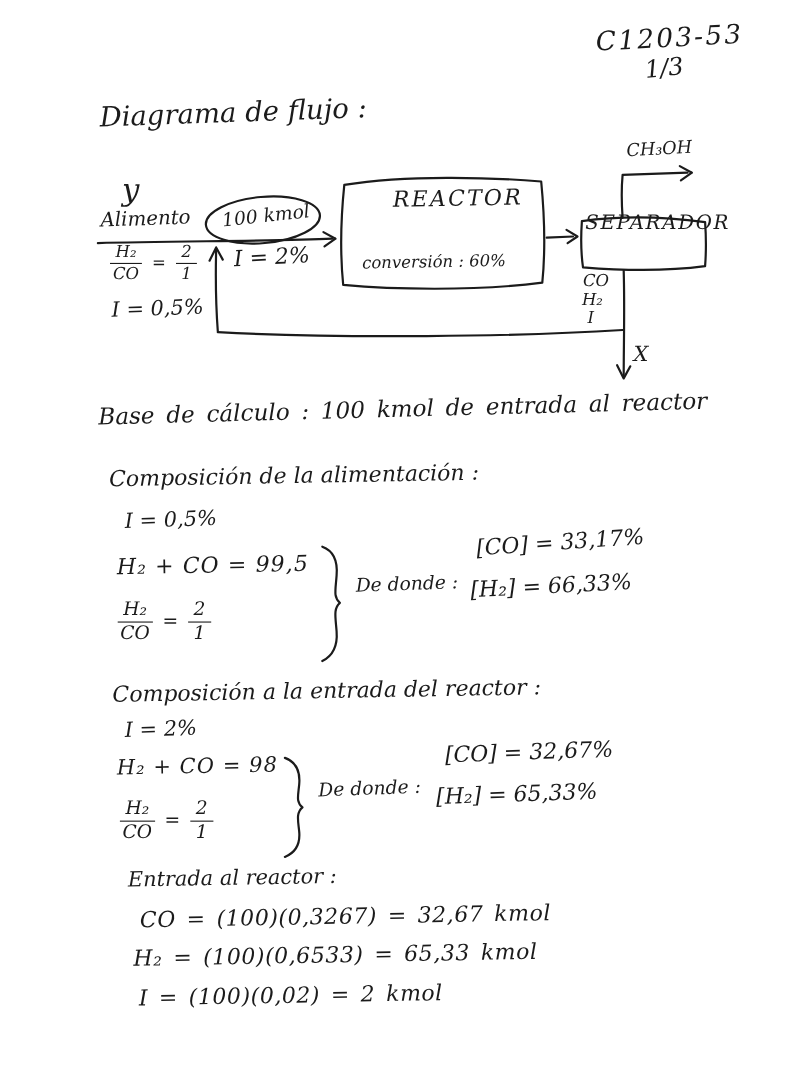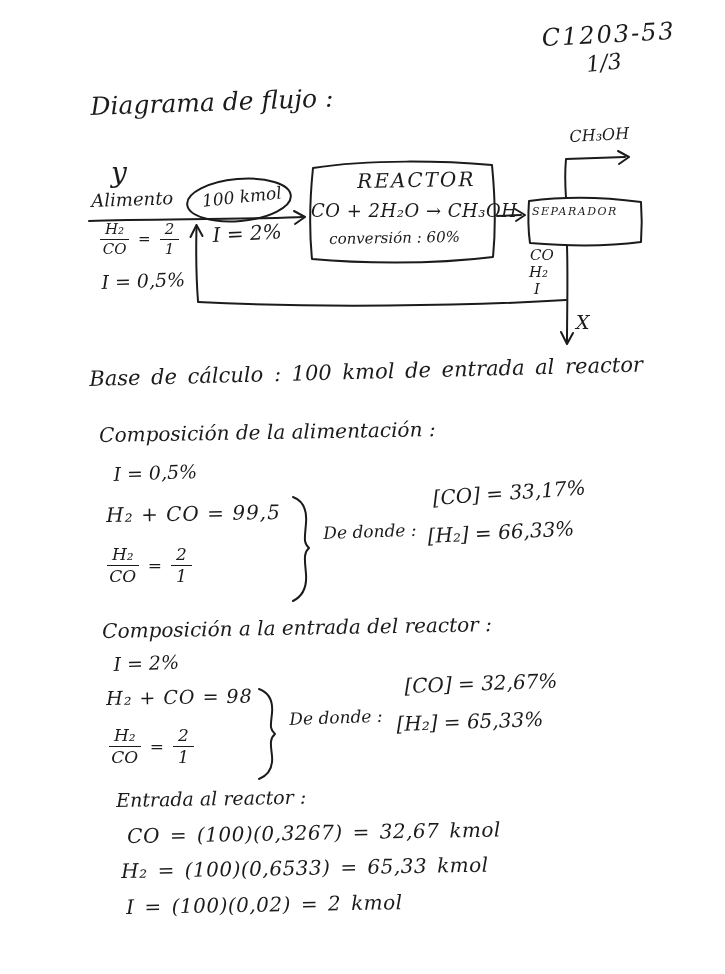--- a/index.html
+++ b/index.html
@@ -66,24 +66,23 @@
       <span class="den">1</span>
     </span>
   </div>
 
   <div class="abs" style="left:101px; top:271px; font-size:19px; transform:rotate(-2deg);">I = 0,5%</div>
 
   <div class="abs" style="left:200px; top:191px; width:82px; text-align:center; font-size:17px; transform:rotate(-6deg);">100 kmol</div>
   <div class="abs" style="left:212px; top:223px; font-size:20px; transform:rotate(-3deg);">I = 2%</div>
 
   <div class="abs caps" style="left:357px; top:169px; font-size:20px; transform:rotate(-1deg);">REACTOR</div>
-  <div class="abs" style="left:311px; top:200px; font-size:18px; letter-spacing:0.5px;">CO + 2H₂O → CH₃OH</div>
   <div class="abs" style="left:329px; top:230px; font-size:15px; transform:rotate(-1deg);">conversión : 60%</div>
 
-  <div class="abs" style="left:532px; top:205px; font-size:11px; letter-spacing:1.5px;">SEPARADOR</div>
+  <div class="abs" style="left:532px; top:192px; font-size:18px; letter-spacing:1.5px;">SEPARADOR</div>
   <div class="abs" style="left:569px; top:127px; font-size:16px; transform:rotate(-3deg);">CH₃OH</div>
 
   <div class="abs" style="left:530px; top:246px; font-size:15px;">CO</div>
   <div class="abs" style="left:529px; top:263px; font-size:15px;">H₂</div>
   <div class="abs" style="left:534px; top:280px; font-size:15px;">I</div>
   <div class="abs" style="left:576px; top:311px; font-size:19px;">X</div>
 
   <div class="abs" style="left:89px; top:367px; font-size:21px; word-spacing:4px; transform:rotate(-1.5deg);">Base de cálculo : 100 kmol de entrada al reactor</div>
 
   <div class="abs" style="left:99px; top:423px; font-size:20px; transform:rotate(-1deg);">Composición de la alimentación :</div>

